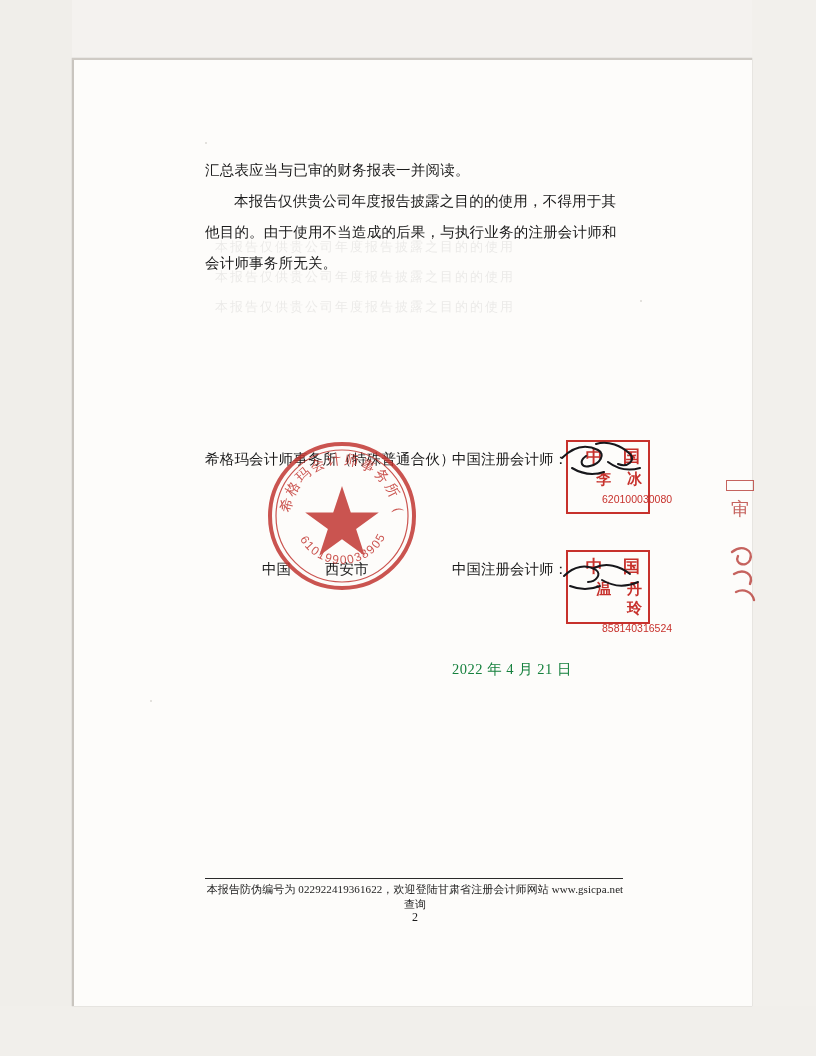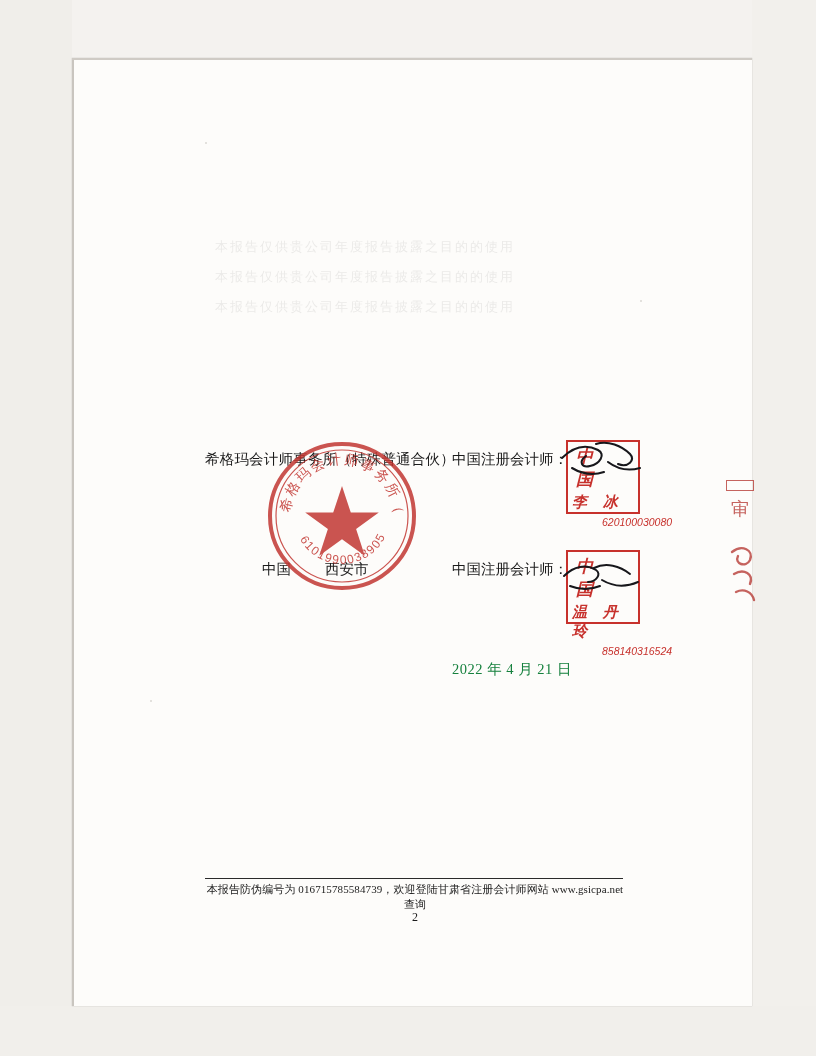--- a/index.html
+++ b/index.html
@@ -135,28 +135,27 @@
     left: 266px;
     top: 440px;
     width: 152px;
     height: 152px;
   }
   .seal-round svg { display: block; }
 
   
   .seal-square {
     position: absolute;
-    width: 74px;
+    width: 84px;
     height: 74px;
     border: 2.5px solid #c7312c;
     box-sizing: border-box;
     color: #c7312c;
-    text-align: left;
+    text-align: right;
     font-family: "Liberation Serif", serif;
-    font-style: italic;
   }
   .seal-square .s-top {
     font-size: 17px;
     letter-spacing: 8px;
     margin-top: 3px;
     padding-left: 8px;
     font-weight: bold;
   }
   .seal-square .s-mid {
     font-size: 15px;
@@ -258,20 +257,24 @@
   <div class="speck" style="left:205px;top:142px;width:2px;height:2px;"></div>
   <div class="speck" style="left:640px;top:300px;width:2px;height:2px;"></div>
   <div class="speck" style="left:150px;top:700px;width:2px;height:2px;"></div>
 
   <div class="ghost">
     <div>本报告仅供贵公司年度报告披露之目的的使用</div>
     <div>本报告仅供贵公司年度报告披露之目的的使用</div>
     <div>本报告仅供贵公司年度报告披露之目的的使用</div>
   </div>
 
+  <div class="body-text">
+    <p>汇总表应当与已审的财务报表一并阅读。</p>
+    <p class="indent">本报告仅供贵公司年度报告披露之目的的使用，不得用于其他目的。由于使用不当造成的后果，与执行业务的注册会计师和会计师事务所无关。</p>
+  </div>
 
   <div class="firm-line">希格玛会计师事务所（特殊普通合伙）</div>
   <div class="cpa-label-1">中国注册会计师：</div>
 
   <div class="place-line">
     <span class="place-country">中国</span><span>西安市</span>
   </div>
   <div class="cpa-label-2">中国注册会计师：</div>
 
   <div class="date-line">2022 年 4 月 21 日</div>
@@ -332,16 +335,16 @@
     <svg width="30" height="64" viewBox="0 0 30 64" aria-hidden="true">
       <g fill="none" stroke="#b3302b" stroke-width="2.4" stroke-linecap="round">
         <path d="M4 12 C14 4, 26 10, 22 20 C18 28, 6 24, 10 16"></path>
         <path d="M6 34 C16 28, 26 34, 22 44"></path>
         <path d="M8 52 C16 48, 24 52, 26 60"></path>
       </g>
     </svg>
   </div>
 
   <div class="footer-rule"></div>
-  <div class="footer-text">本报告防伪编号为 016715785584739，欢迎登陆甘肃省注册会计师网站 www.gsicpa.net 查询</div>
+  <div class="footer-text">本报告防伪编号为 022922419361622，欢迎登陆甘肃省注册会计师网站 www.gsicpa.net 查询</div>
   <div class="page-number">2</div>
 
 </div>
 
 </body></html>

